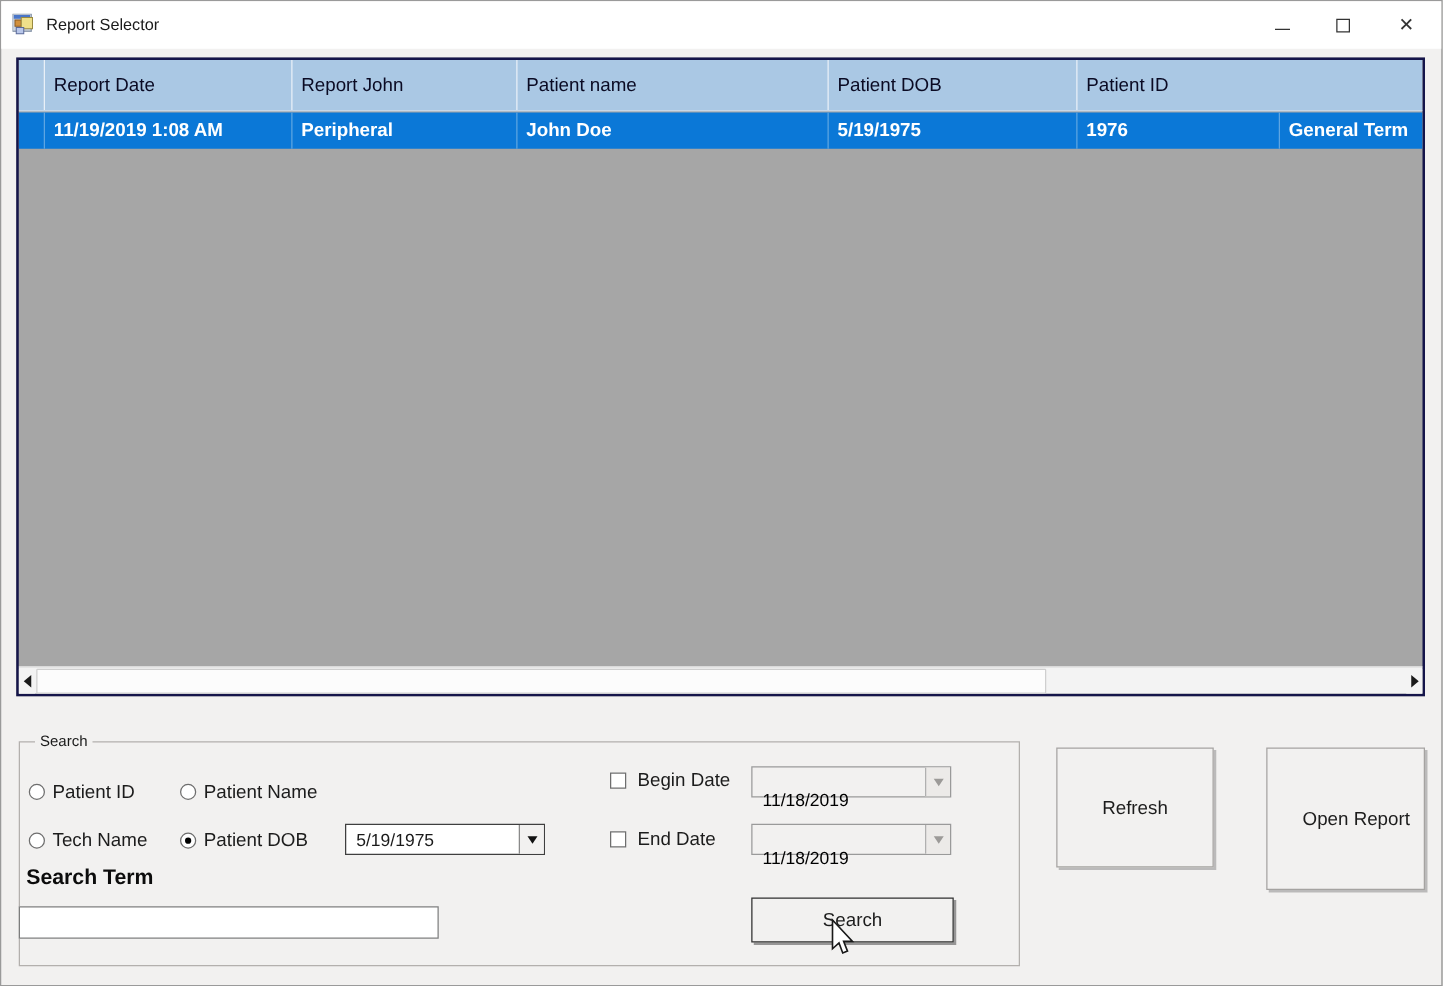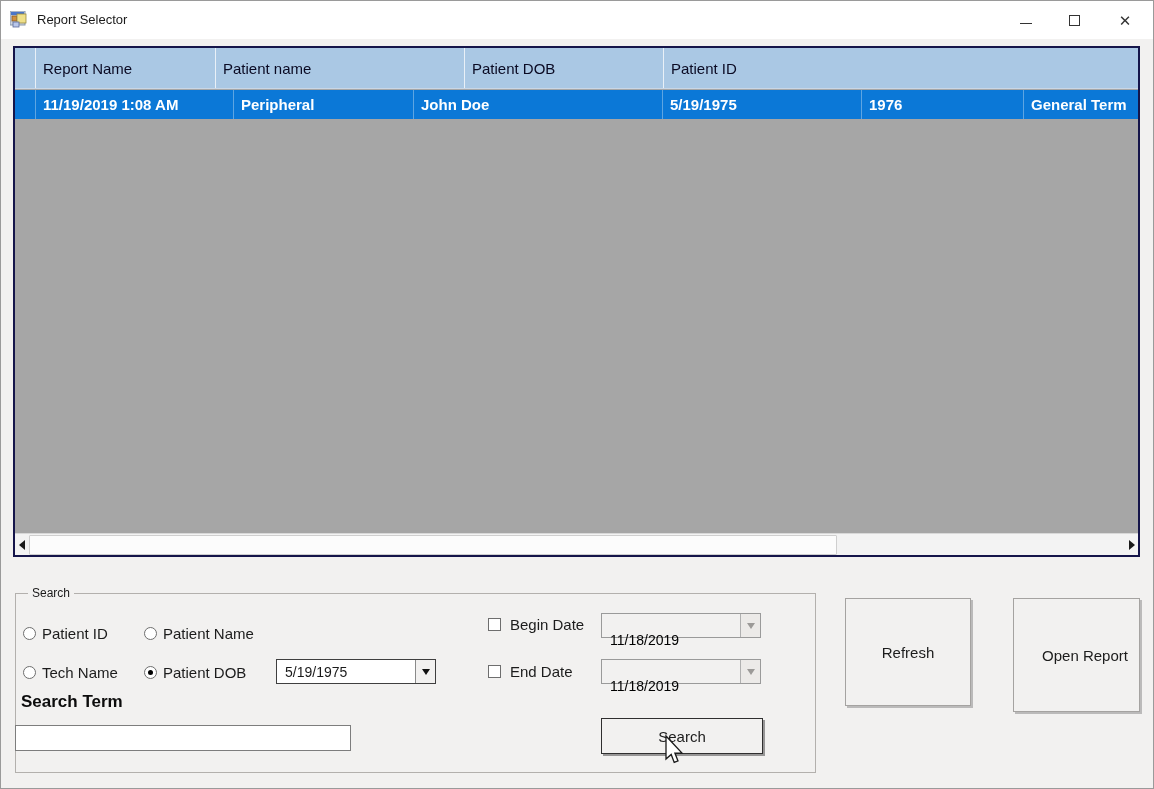--- a/index.html
+++ b/index.html
@@ -63,21 +63,21 @@
   .combo.disabled .combo-text { color:#000000;margin-top:28px; }
   .combo.disabled .combo-btn { border-left-color:#b0b0b0; background:#eceae8; }
   .combo.disabled .tri-down { border-top-color:#9c9a98; }
 
   .search-term-label { font-size:17px; font-weight:600; color:#0c0c0c; }
   .term-input { left:14px; top:724px; width:336px; height:26px; background:#fff; border:1px solid #7d7d7d; font-size:14px; padding:0 6px; font-family:"Liberation Sans",sans-serif; }
 
   .btn { background:#f2f1f0; display:flex; align-items:center; justify-content:center; font-size:15px; color:#1c1c1c; cursor:default; }
   .btn-big { border:1px solid #a5a3a1; box-shadow:2px 2px 0 rgba(120,120,120,.45); }
   .btn-search { left:600px; top:717px; width:162px; height:36px; border:1px solid #2f2f2f; box-shadow:2px 2px 0 rgba(90,90,90,.6); }
-  .btn-refresh { left:844px; top:597px; width:126px; height:108px; }
+  .btn-refresh { left:844px; top:597px; width:126px; height:96px; }
   .btn-open { left:1012px; top:597px; width:127px; height:114px;padding-left:17px; }
 
   .cursor { left:660px; top:733px; width:24px; height:34px; pointer-events:none; }
 </style>
 </head>
 <body>
 
 <div class="abs titlebar">
   <svg class="abs app-icon" viewBox="0 0 18 17">
     <rect x="0" y="0" width="15" height="14" fill="#cdd5e0" stroke="#8896aa" stroke-width="1"></rect>
@@ -94,21 +94,22 @@
     <div class="max-glyph"></div>
   </div>
   <div class="abs winbtn" style="left:1102px;">
     <div class="close-glyph">✕</div>
   </div>
 </div>
 
 <div class="abs grid">
   <div class="abs grid-header">
     <div class="hcell w-rowhdr"></div>
-    <div class="hcell w-c1">Report Name</div>
+    <div class="hcell w-c0">Report Date</div>
+    <div class="hcell w-c1">Report John</div>
     <div class="hcell w-c2">Patient name</div>
     <div class="hcell w-c3">Patient DOB</div>
     <div class="hcell w-c4">Patient ID</div>
   </div>
 
   <div class="abs grid-row">
     <div class="dcell w-rowhdr"></div>
     <div class="dcell w-c0">11/19/2019 1:08 AM</div>
     <div class="dcell w-c1">Peripheral</div>
     <div class="dcell w-c2">John Doe</div>

